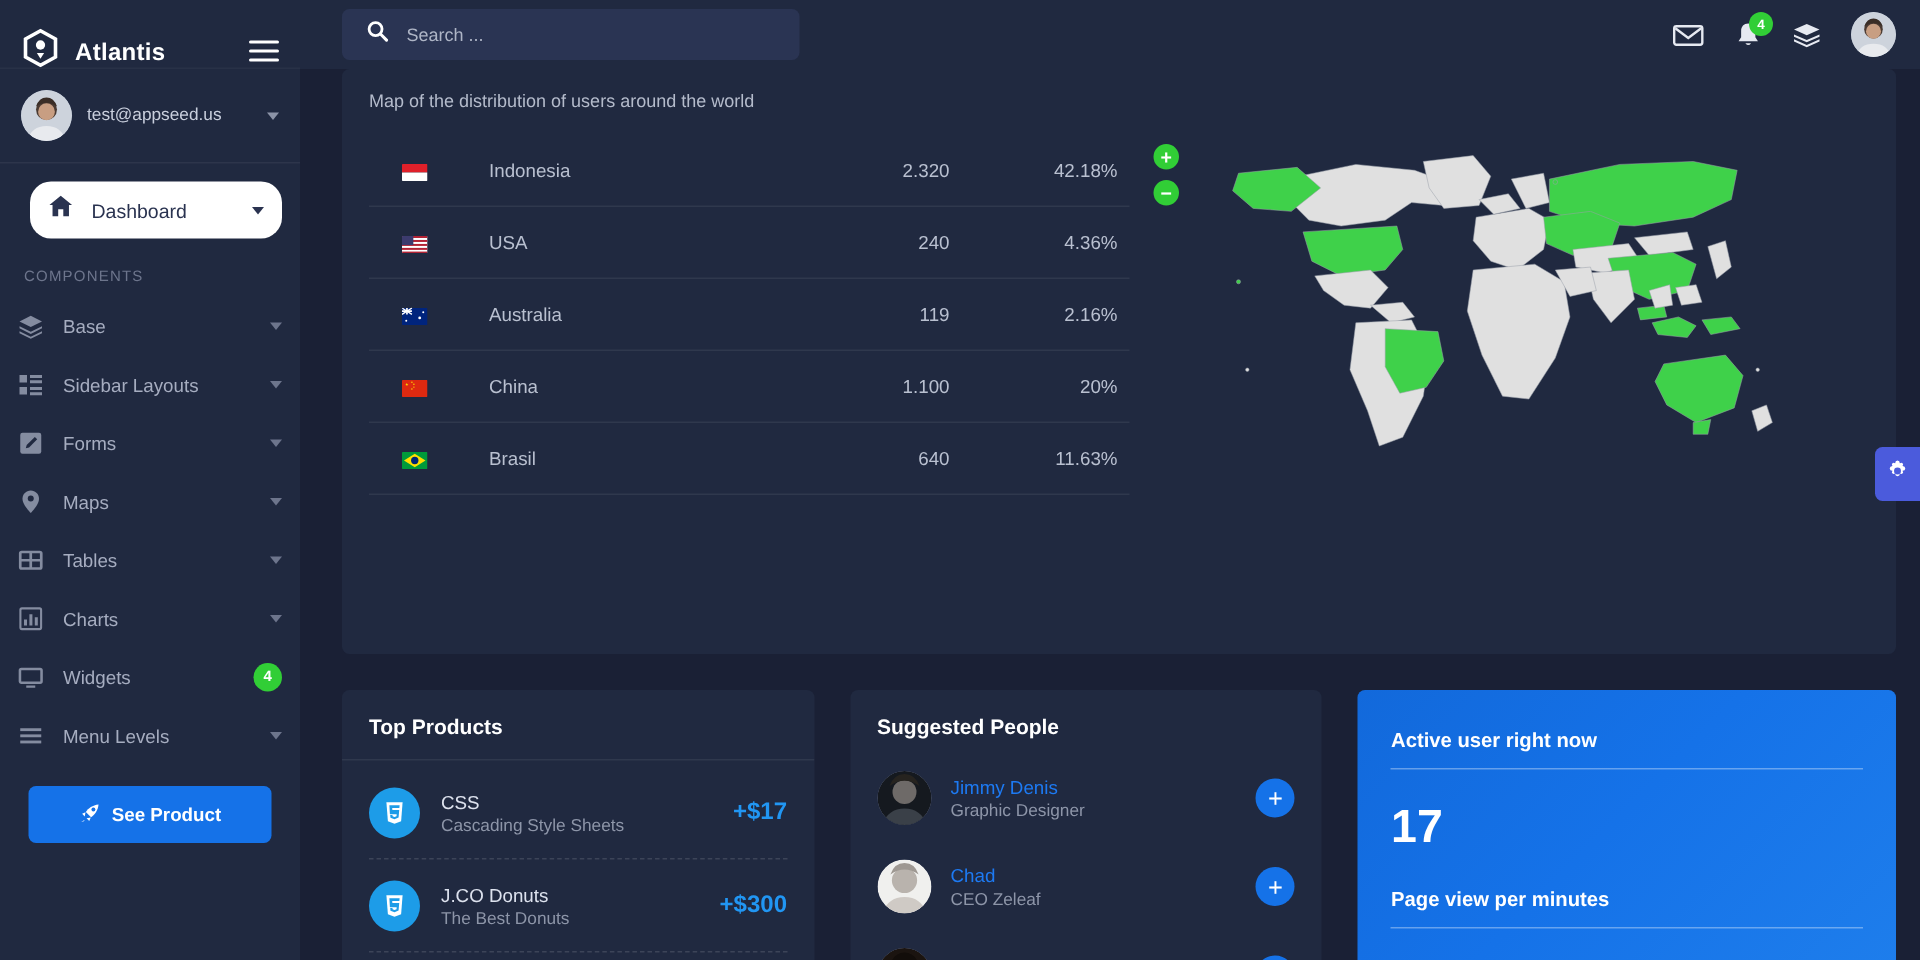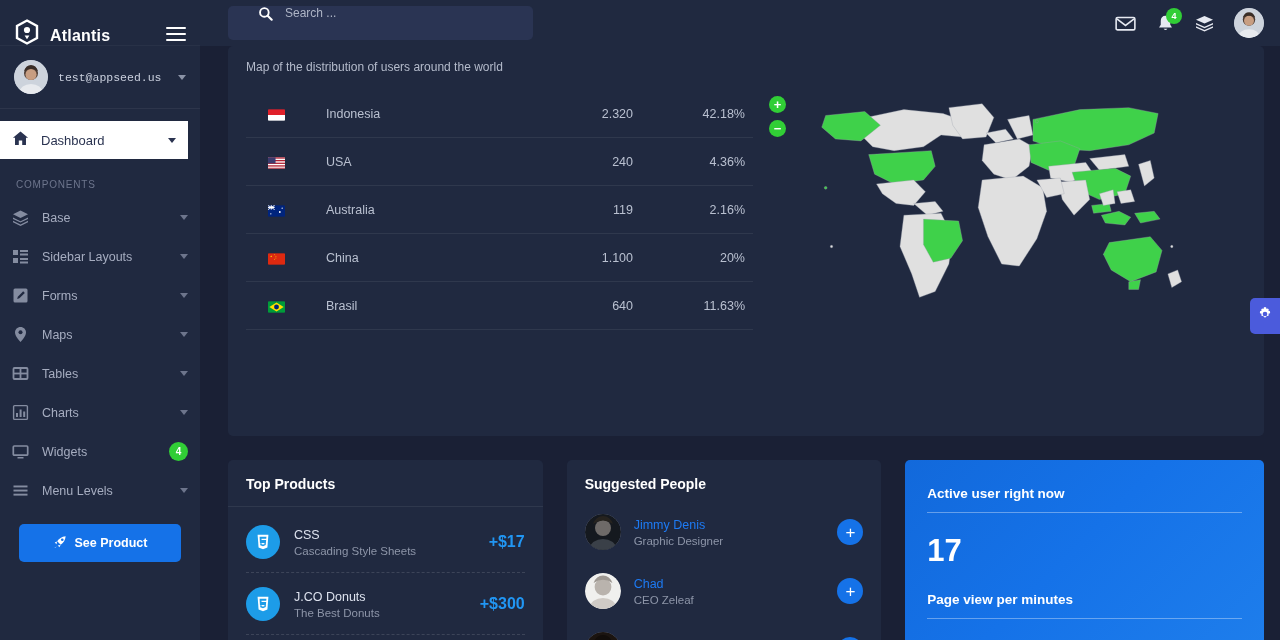--- a/index.html
+++ b/index.html
@@ -33,29 +33,29 @@
   .sb-user {
     display: flex; align-items: center; gap: 10px;
     padding: 14px 14px;
     border-bottom: 1px solid rgba(255,255,255,0.06);
   }
   .avatar-sm {
     width: 34px; height: 34px; border-radius: 50%;
     flex: 0 0 34px; overflow: hidden;
     background: #a9b2c3;
   }
-  .sb-user-name { font-size: 11.5px; color: #c9cfdd; font-family: Liberation Mono, monospace; }
+  .sb-user-name { font-size: 11.5px; color: #c9cfdd; }
   .caret { margin-left: auto; width: 0; height: 0;
     border-left: 4px solid transparent; border-right: 4px solid transparent;
     border-top: 5px solid #8b93a7; }
 
   .dash-pill {
-    margin: 12px 12px 6px 0;
+    margin: 12px 12px 6px 20px;
     background: #ffffff; color: #1f2a45;
-    border-radius: 0;
+    border-radius: 14px;
     height: 38px; display: flex; align-items: center;
     padding: 0 12px; gap: 12px; cursor: pointer;
   }
   .dash-pill .label { font-size: 13px; color: #2a3350; }
   .dash-pill .caret-d { margin-left: auto; width:0;height:0;
     border-left: 4px solid transparent; border-right: 4px solid transparent;
     border-top: 5px solid #2a3350; }
 
   .sb-section {
     font-size: 10px; letter-spacing: .8px; color: #6d758c;
@@ -85,21 +85,21 @@
   }
 
   
   .main { flex: 1; height: 640px; display: flex; flex-direction: column; background: #1a2035; overflow: hidden; }
   .topbar {
     height: 46px; background: #202940; display: flex; align-items: center;
     padding: 0 16px 0 28px; gap: 14px; flex: 0 0 46px;
   }
   .search-wrap {
     width: 305px; height: 34px; background: #2a3453; border-radius: 5px;
-    display: flex; align-items: flex-start; gap: 12px; padding: 0 30px;
+    display: flex; align-items: center; gap: 12px; padding: 0 16px;
   }
   .search-wrap input {
     background: transparent; border: none; outline: none;
     color: #dfe3ee; font-size: 12px; width: 100%;
     font-family: "Liberation Sans", sans-serif;
   }
   .search-wrap input::placeholder { color: #aeb5c6; }
   .top-icons { margin-left: auto; display: flex; align-items: center; gap: 20px; }
   .top-ic { position: relative; cursor: pointer; display:flex; align-items:center; }
   .bell-badge {

